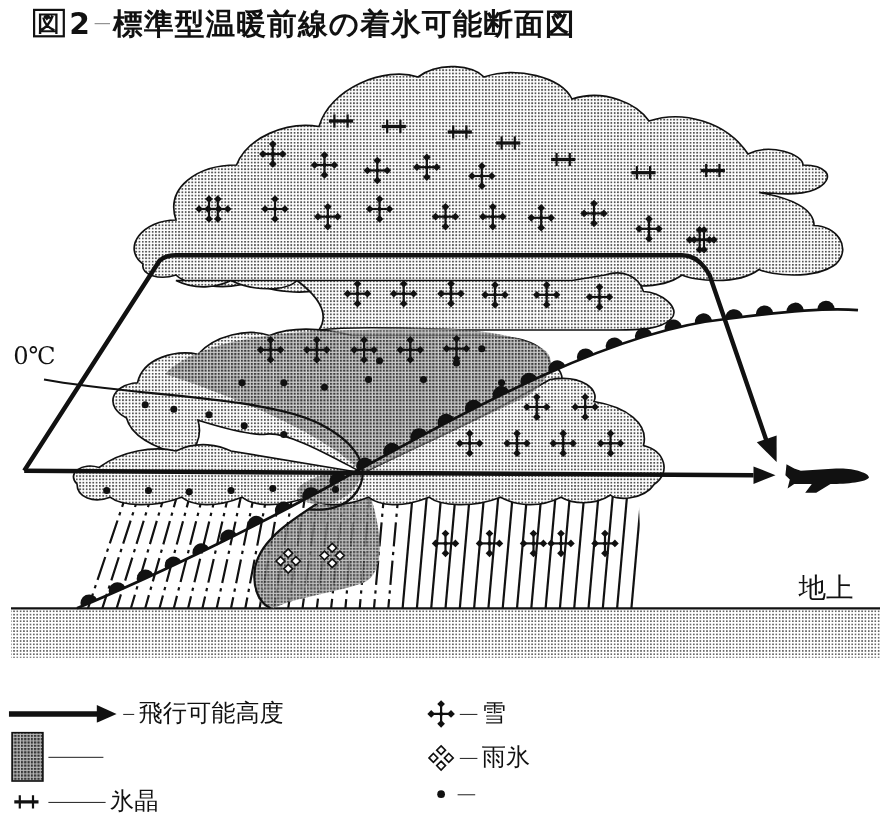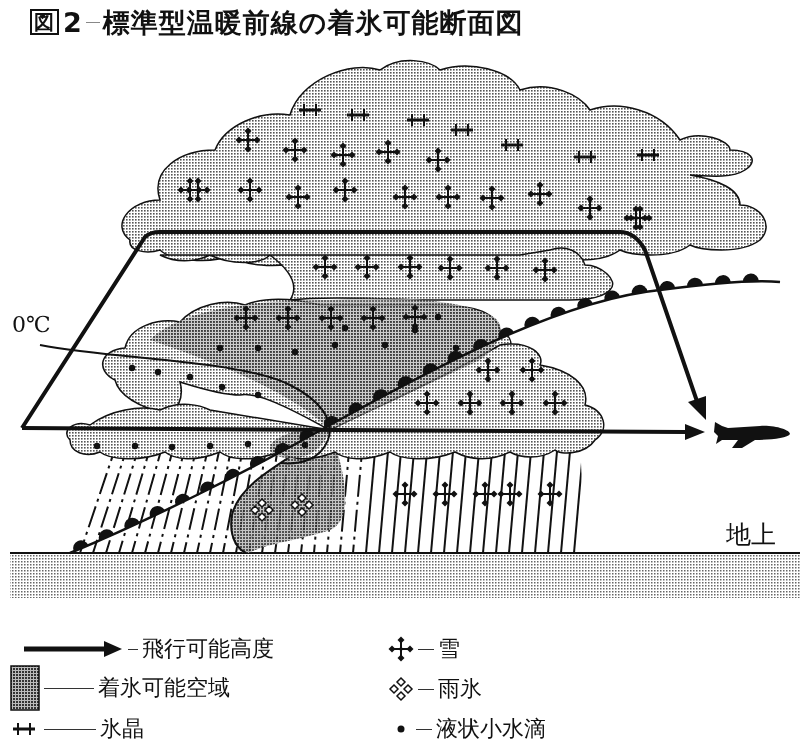--- a/index.html
+++ b/index.html
@@ -560,34 +560,33 @@
       <circle cx="415" cy="330" r="3.2" fill="#111"></circle>
       <circle cx="345" cy="328" r="3.2" fill="#111"></circle>
       <circle cx="438" cy="317" r="3.2" fill="#111"></circle>
       <circle cx="456" cy="348" r="3.2" fill="#111"></circle>
     </g>
 </svg>
 
 <div class="lbl" style="left:12px;top:312px;font-family:'DejaVu Serif',serif;">0℃</div>
 <div class="lbl" style="left:726px;top:522px;font-size:25px;">地上</div>
 
-<div class="legend-item" style="left:24px;top:635px;">
+<div class="legend-item" style="left:8px;top:635px;">
   <svg width="100" height="16">
       <line x1="0" y1="8" x2="82" y2="8" stroke="#111" stroke-width="5"></line>
       <polygon points="80,0 98,8 80,16" fill="#111"></polygon>
     </svg>
   <span class="line" style="width:10px"></span>
   <span>飛行可能高度</span>
 </div>
 <div class="legend-item" style="left:10px;top:665px;">
   <svg width="30" height="46">
       <rect x="1" y="1" width="28" height="44" fill="url(#dotsDense)" stroke="#111" stroke-width="1.5"></rect>
     </svg>
   <span class="line" style="width:50px"></span>
-  <span>着氷可能空域</span>
 </div>
 <div class="legend-item" style="left:12px;top:715px;text-align:right;">
   <svg width="24" height="16" viewBox="-12 -8 24 16">
       <g id="legIce">
         <g>
           <line x1="-11" y1="0" x2="11" y2="0" stroke="#111" stroke-width="3"></line>
           <line x1="-6" y1="-6" x2="-6" y2="6" stroke="#111" stroke-width="2"></line>
           <line x1="6" y1="-6" x2="6" y2="6" stroke="#111" stroke-width="2"></line>
         </g>
       </g>
@@ -624,14 +623,13 @@
       </g>
     </svg>
   <span class="line" style="width:16px"></span>
   <span>雨氷</span>
 </div>
 <div class="legend-item" style="left:394px;top:715px;">
   <svg width="14" height="14">
       <circle cx="7" cy="7" r="3.5" fill="#111"></circle>
     </svg>
   <span class="line" style="width:16px;margin-left:8px"></span>
-  <span>液状小水滴</span>
 </div>
 
 </body></html>

